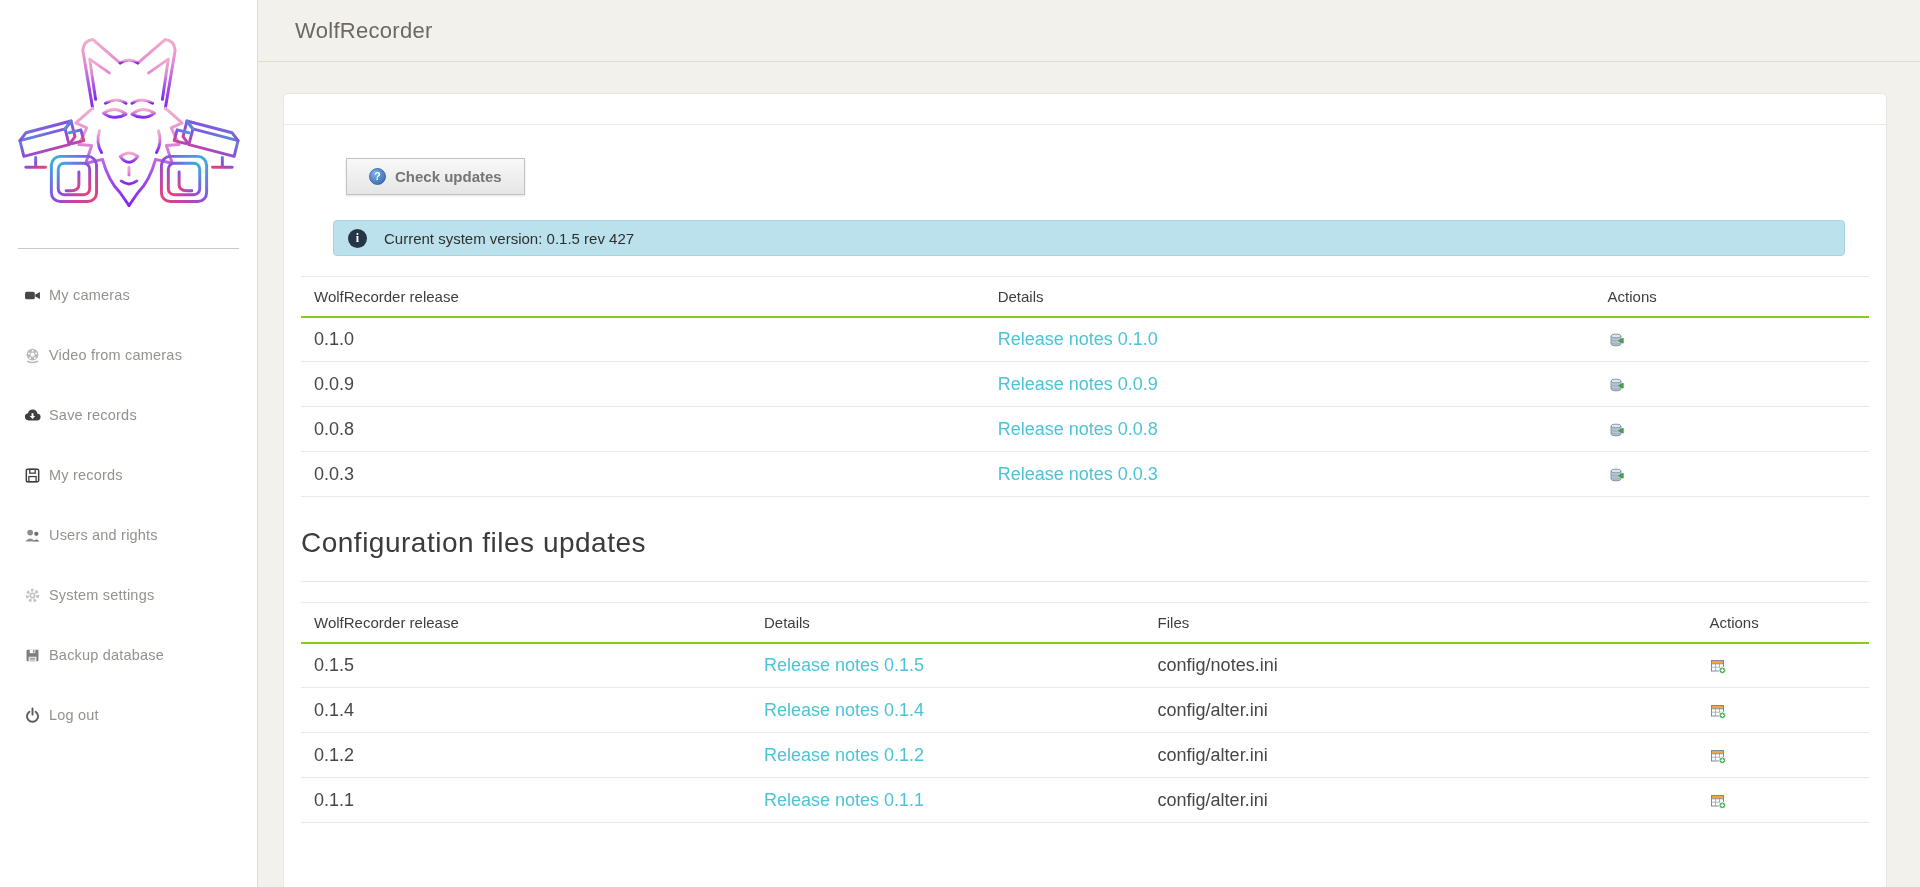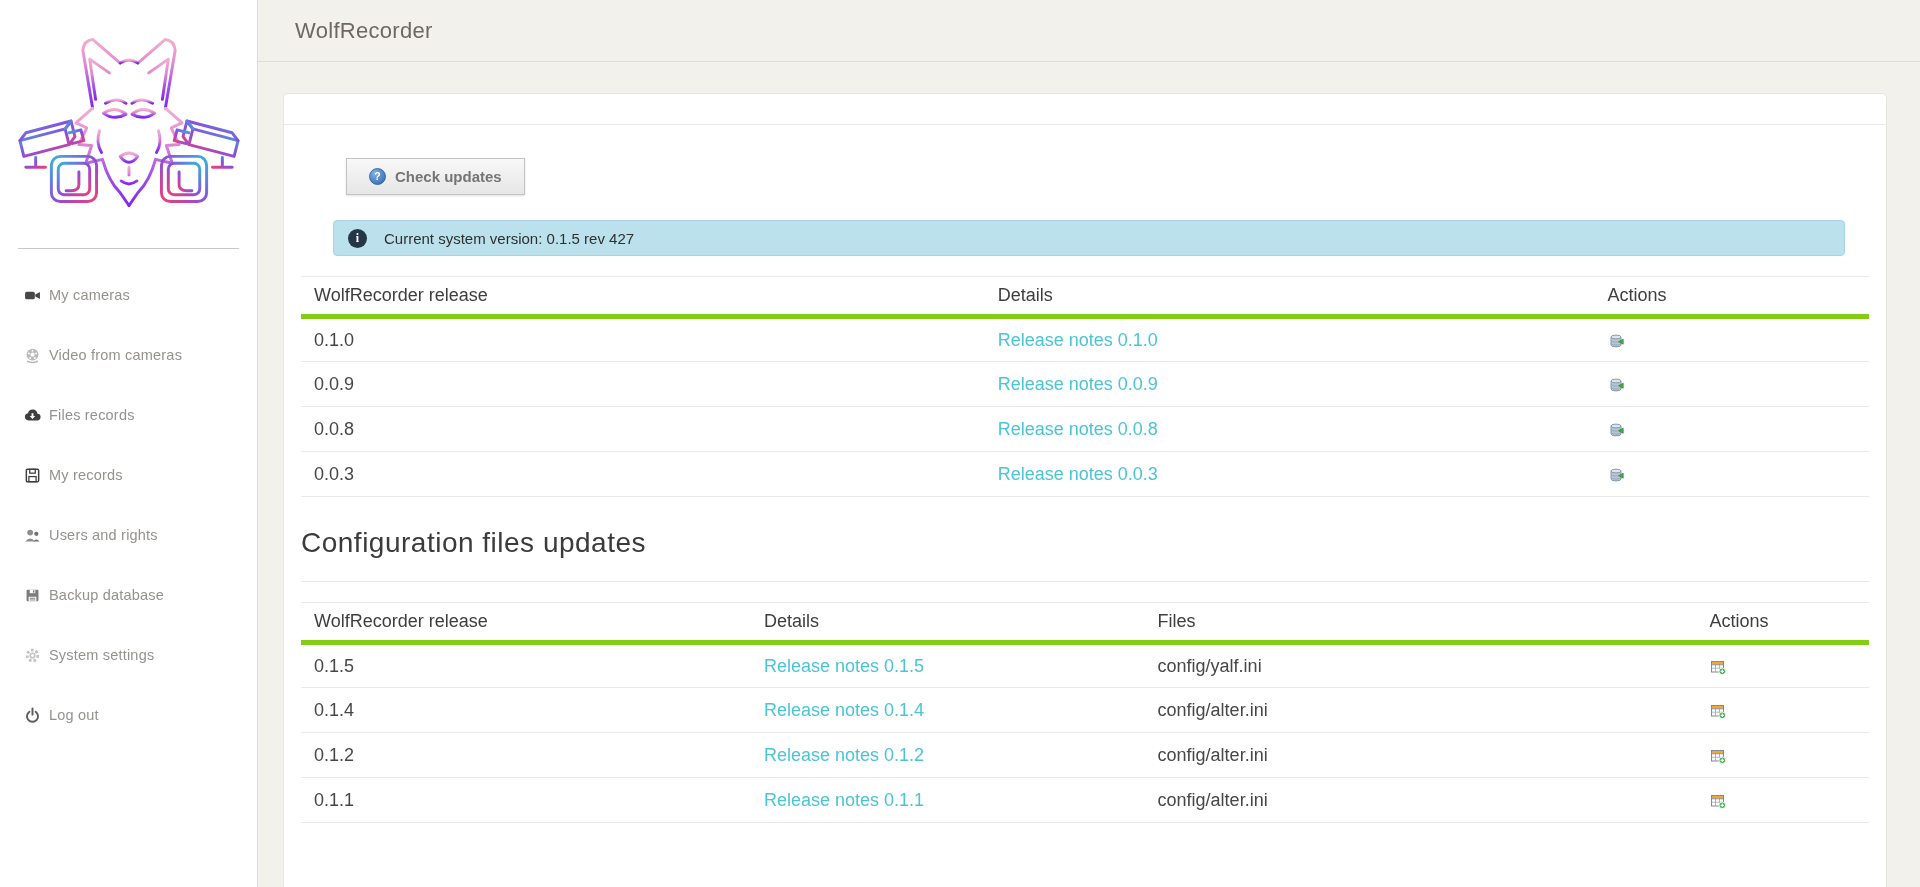--- a/index.html
+++ b/index.html
@@ -34,22 +34,22 @@
 
   .alert { margin:25px 24px 0 32px; height:36px; background:#bbe1ec; border:1px solid #a7d4e2; border-radius:4px;
            display:flex; align-items:center; padding:0 14px; gap:17px; }
   .alert .atext { font-size:15px; color:#2f2f2f; }
   .info-badge { width:19px; height:19px; border-radius:50%; background:#253746; color:#ffffff;
                 display:flex; align-items:center; justify-content:center; font-size:12px; font-weight:bold; font-family:"Liberation Serif", serif; }
 
   .section h2 { margin-top:30px; font-size:28px; font-weight:500; color:#3b3b3b; letter-spacing:.5px;
                 padding-bottom:22px; border-bottom:1px solid #e8e8e6; }
   .section table { width:100%; border-collapse:collapse; margin-top:20px; border-top:1px solid #e9e9e9; }
-  .section th { height:40px; text-align:left; font-weight:normal; font-size:18px; color:#3e3e3e;
-                border-bottom:5px solid #84cc16; padding-left:13px; }
+  .section th { height:40px; text-align:left; font-weight:normal; font-size:15px; color:#3e3e3e;
+                border-bottom:2px solid #84cc16; padding-left:13px; }
   .section td { height:45px; font-size:18px; color:#474747; border-bottom:1px solid #e9e9e9; padding-left:13px; }
   .link { color:#4bc4d6; text-decoration:none; }
   .icon16 { width:16px; height:16px; display:inline-block; vertical-align:middle; }
   .action-link { display:inline-block; line-height:0; }
 
   .section-0 th:nth-child(1){ width:43.6%; } .section-0 th:nth-child(2){ width:38.9%; }
   .section-1 th:nth-child(1){ width:28.7%; } .section-1 th:nth-child(2){ width:25.1%; } .section-1 th:nth-child(3){ width:35.2%; }
 </style>
 </head>
 <body>
@@ -195,49 +195,49 @@
     <svg class="nicon">
           <use href="#webcam-icon"></use>
         </svg>
     <span class="nlabel">Video from cameras</span>
   </div>
 
   <div class="nav-item">
     <svg class="nicon">
           <use href="#cloud-download-icon"></use>
         </svg>
-    <span class="nlabel">Files records</span>
+    <span class="nlabel">Save records</span>
   </div>
 
   <div class="nav-item">
     <svg class="nicon">
           <use href="#floppy-outline-icon"></use>
         </svg>
     <span class="nlabel">My records</span>
   </div>
 
   <div class="nav-item">
     <svg class="nicon">
           <use href="#users-icon"></use>
         </svg>
     <span class="nlabel">Users and rights</span>
   </div>
 
   <div class="nav-item">
     <svg class="nicon">
+          <use href="#gear-icon"></use>
+        </svg>
+    <span class="nlabel">System settings</span>
+  </div>
+
+  <div class="nav-item">
+    <svg class="nicon">
           <use href="#floppy-solid-icon"></use>
         </svg>
     <span class="nlabel">Backup database</span>
-  </div>
-
-  <div class="nav-item">
-    <svg class="nicon">
-          <use href="#gear-icon"></use>
-        </svg>
-    <span class="nlabel">System settings</span>
   </div>
 
   <div class="nav-item">
     <svg class="nicon">
           <use href="#power-icon"></use>
         </svg>
     <span class="nlabel">Log out</span>
   </div>
 </nav>
 </aside>
@@ -313,21 +313,21 @@
                   <th>WolfRecorder release</th>
                   <th>Details</th>
                   <th>Files</th>
                   <th>Actions</th>
                 </tr>
               </thead>
       <tbody>
                 <tr>
                   <td>0.1.5</td>
                   <td><a href="#" class="link">Release notes 0.1.5</a></td>
-                  <td>config/yalf.ini</td>
+                  <td>config/notes.ini</td>
                   <td><a href="#" class="action-link"><svg class="icon16">
                         <use href="#table-add-icon"></use>
                       </svg></a></td>
                 </tr>
                 <tr>
                   <td>0.1.4</td>
                   <td><a href="#" class="link">Release notes 0.1.4</a></td>
                   <td>config/alter.ini</td>
                   <td><a href="#" class="action-link"><svg class="icon16">
                         <use href="#table-add-icon"></use>

